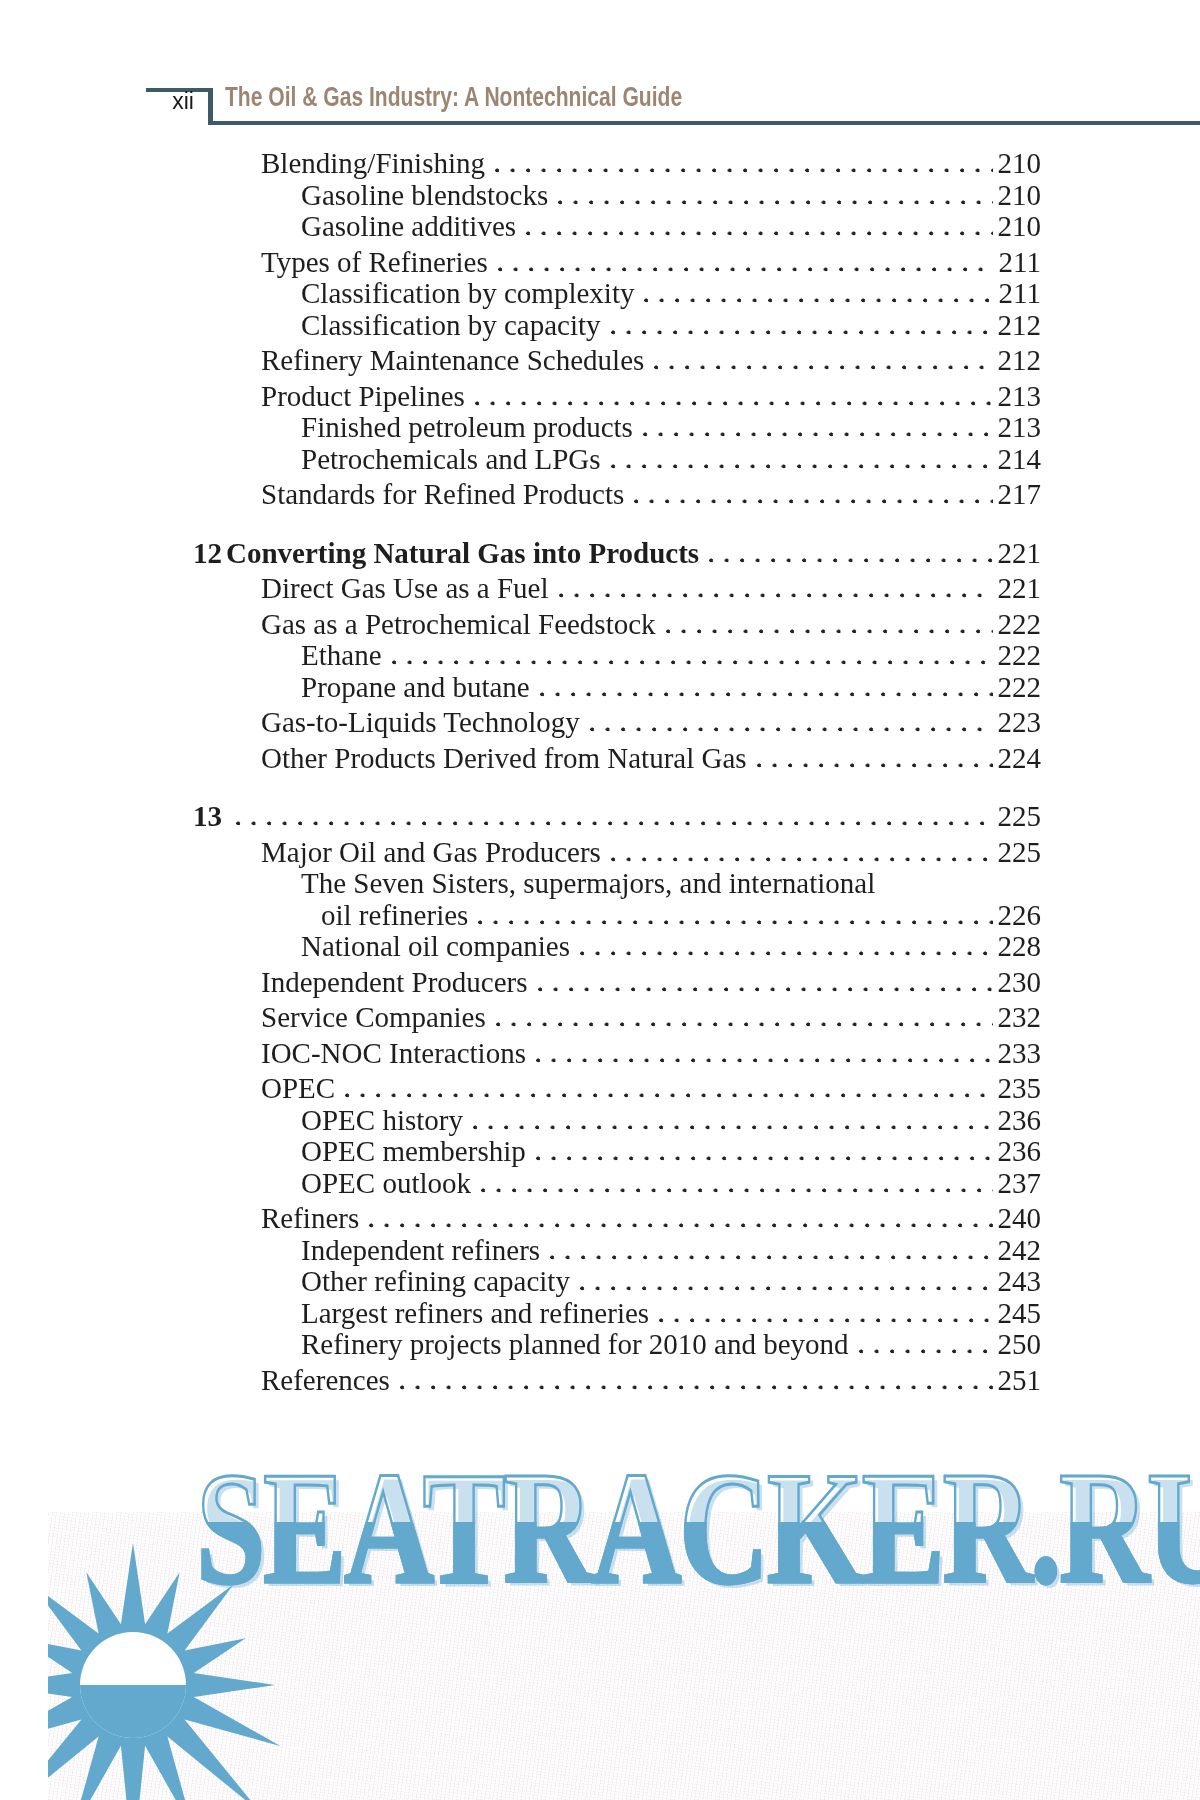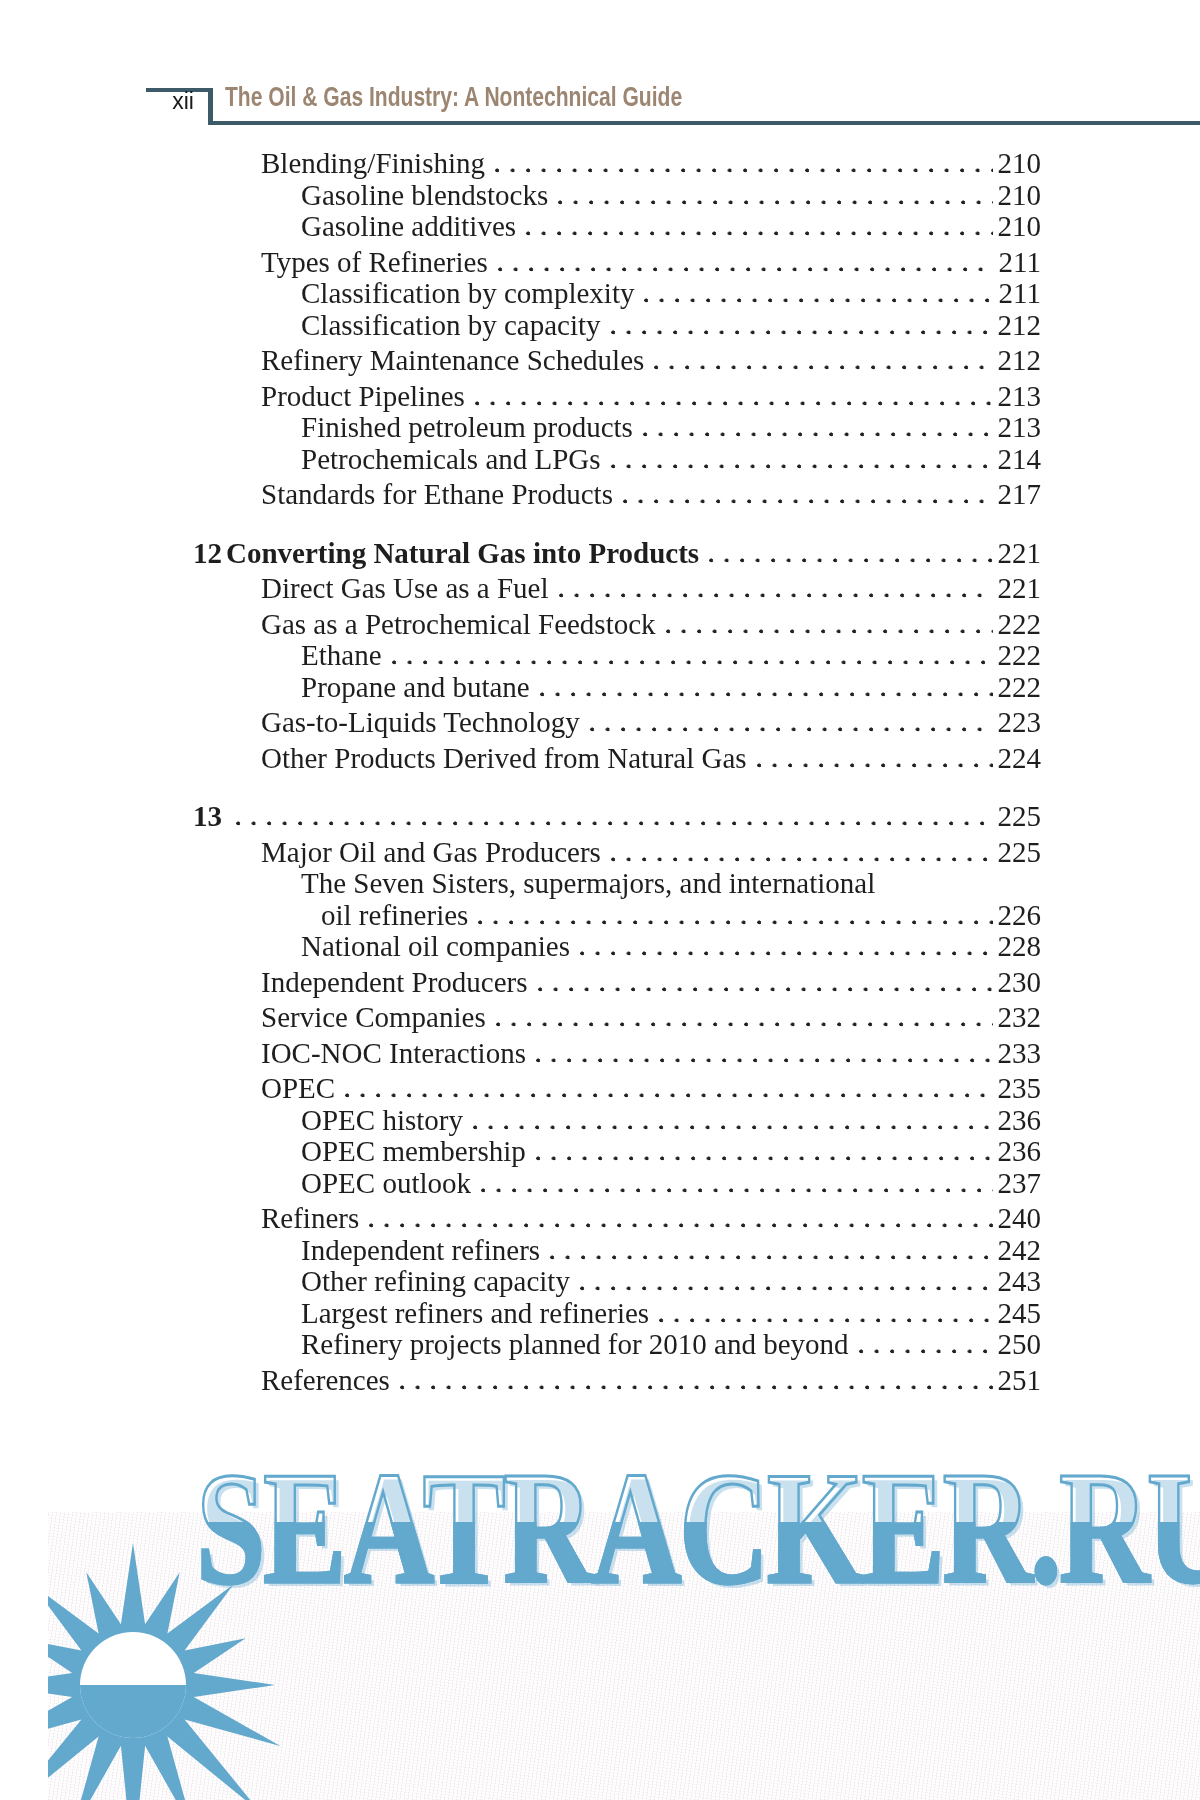--- a/index.html
+++ b/index.html
@@ -103,21 +103,21 @@
         <span class="lbl">Finished petroleum products</span>
         <span class="leader"></span>
         <span class="pg">213</span>
       </div>
       <div class="row e2">
         <span class="lbl">Petrochemicals and LPGs</span>
         <span class="leader"></span>
         <span class="pg">214</span>
       </div>
       <div class="row e1">
-        <span class="lbl">Standards for Ethane Products</span>
+        <span class="lbl">Standards for Refined Products</span>
         <span class="leader"></span>
         <span class="pg">217</span>
       </div>
       <div class="row ch">
         <span class="chnum">12</span>
         <span class="lbl">Converting Natural Gas into Products</span>
         <span class="leader"></span>
         <span class="pg">221</span>
       </div>
       <div class="row e1">

